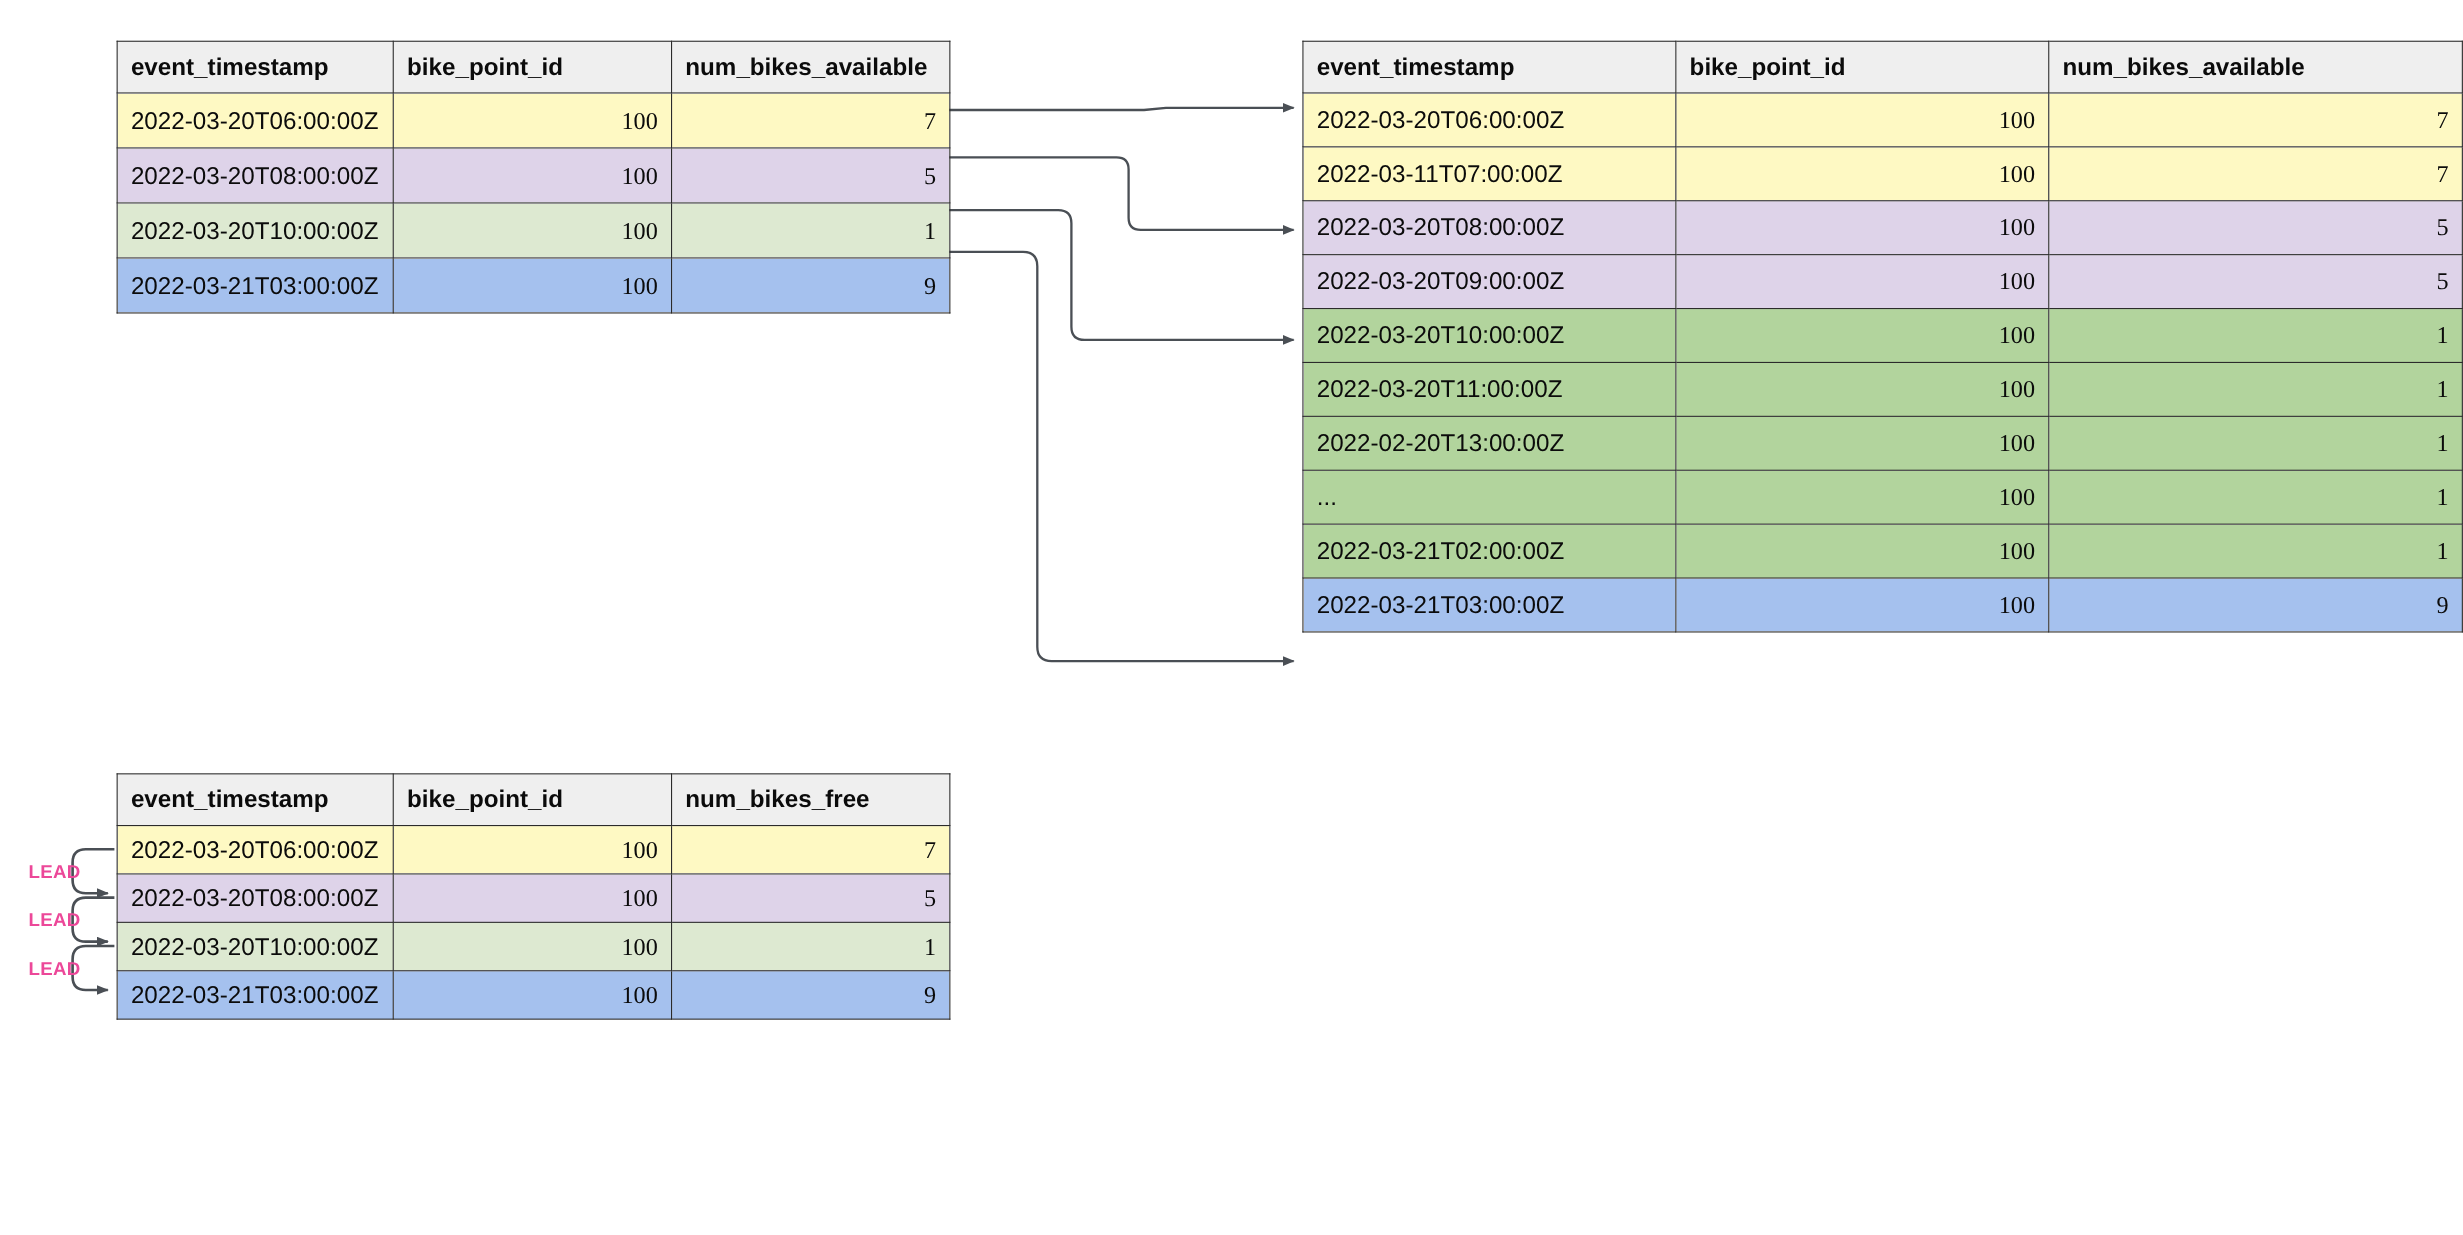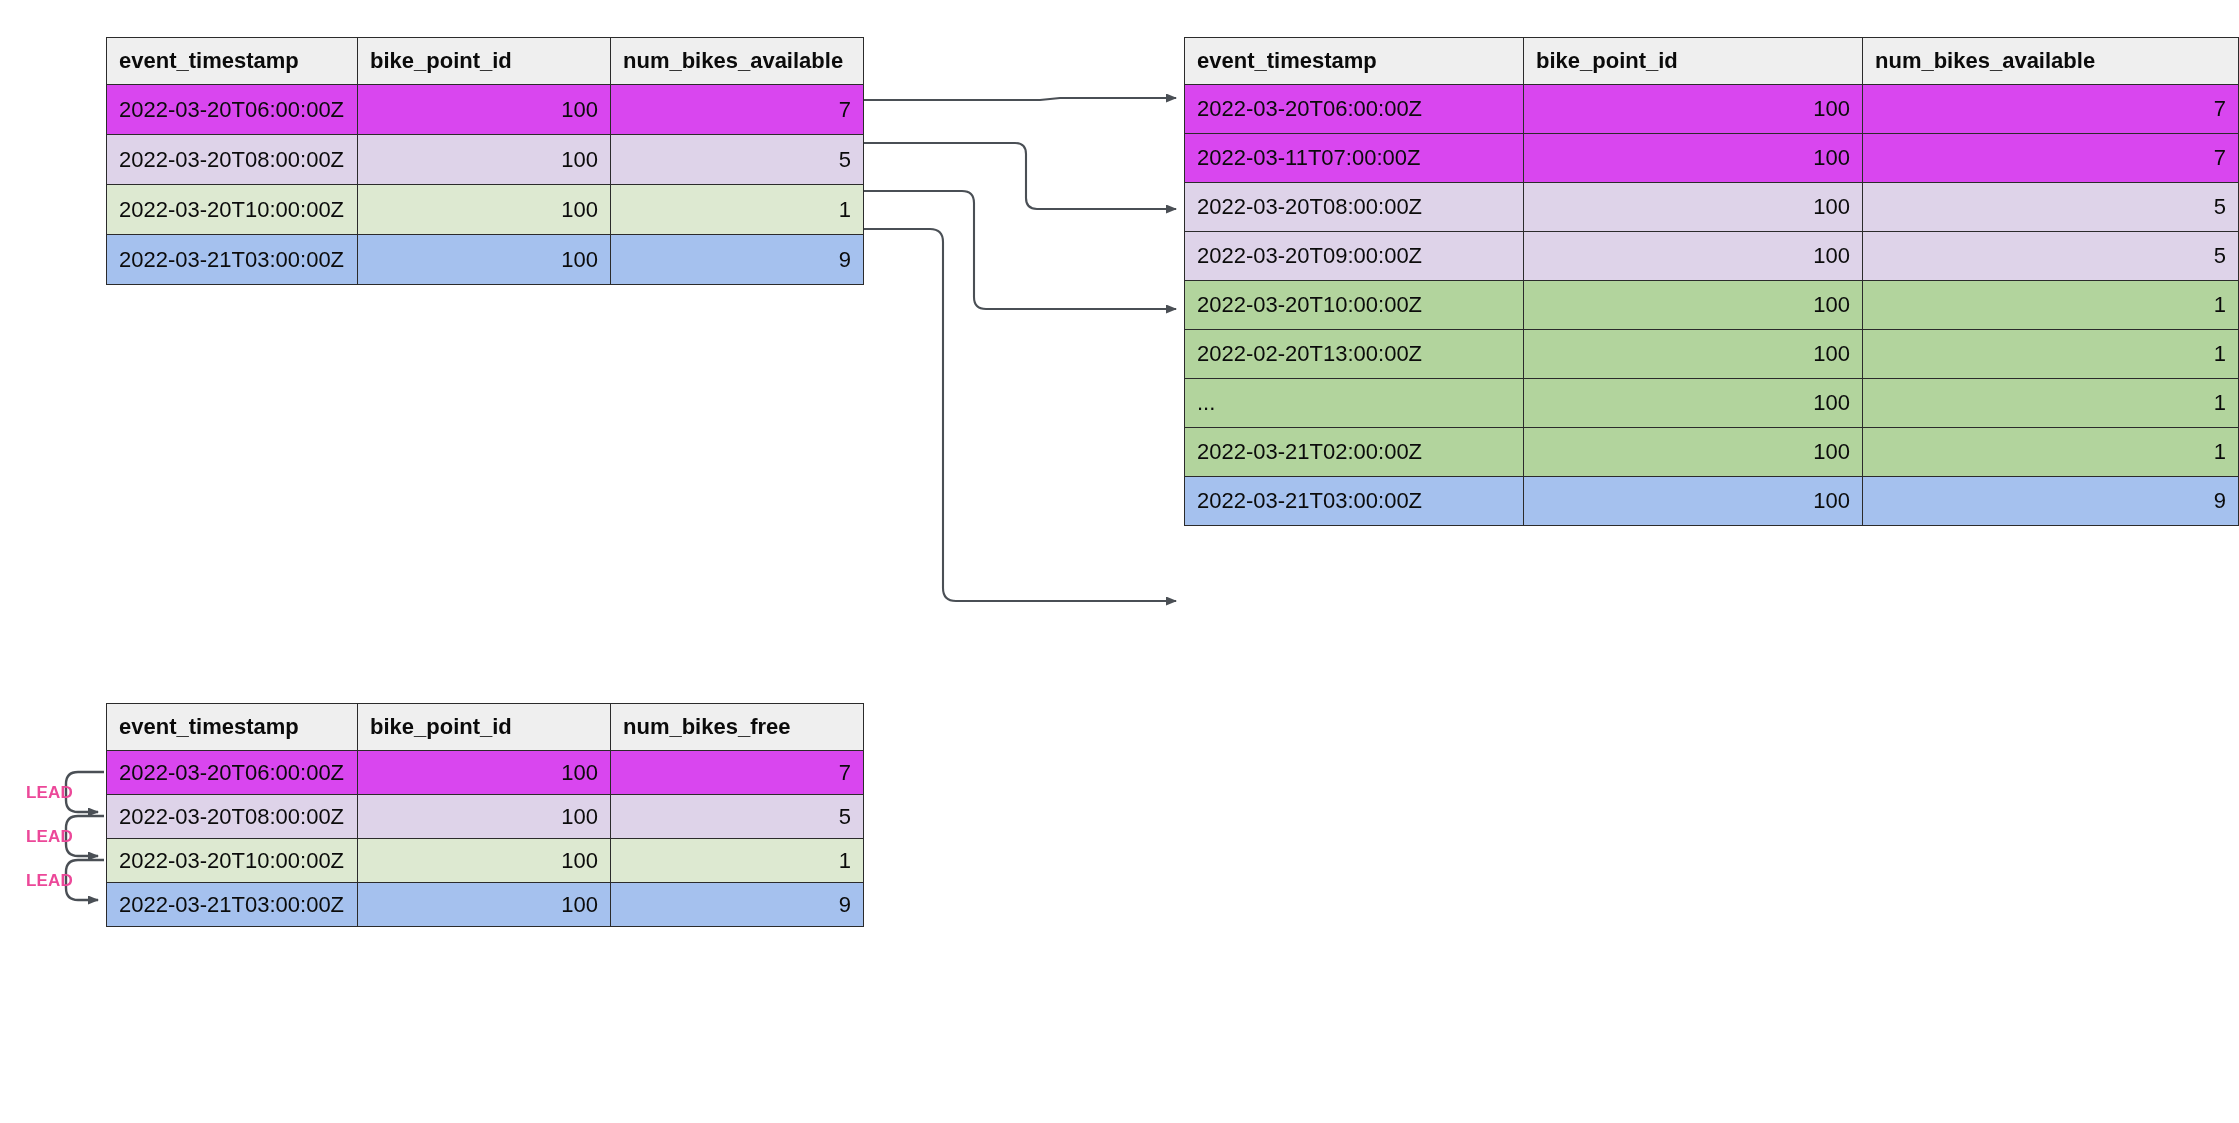--- a/index.html
+++ b/index.html
@@ -21,25 +21,25 @@
       color:#0b0b0b;
       font-weight:400;
   }
   table.grid th{
       background:#efefef;
       font-weight:bold;
       text-align:left;
       height:46px;
       line-height:46px;
   }
-  td.num{text-align:right;}
+  td.num{text-align:right;font-family:Liberation Serif, serif;}
   td.ts{text-align:left;}
 
   
-  .t-blue   {background:#d946ef;}
+  .t-blue   {background:#fef9c3;}
   .t-purple {background:#ded3e9;}
   .t-green  {background:#dde9d1;}
   .t-navy   {background:#a5c1ee;}
   .t-green2 {background:#b2d49d;}
 
   .lead-label{
       position:absolute;
       font-size:17px;
       font-weight:bold;
       color:#ec4899;
@@ -150,20 +150,25 @@
           <td class="t-purple ts" style="height: 48px; line-height: 48px;">2022-03-20T09:00:00Z</td>
           <td class="t-purple num" style="height: 48px; line-height: 48px;">100</td>
           <td class="t-purple num" style="height: 48px; line-height: 48px;">5</td>
         </tr>
         <tr>
           <td class="t-green2 ts" style="height: 48px; line-height: 48px;">2022-03-20T10:00:00Z</td>
           <td class="t-green2 num" style="height: 48px; line-height: 48px;">100</td>
           <td class="t-green2 num" style="height: 48px; line-height: 48px;">1</td>
         </tr>
         <tr>
+          <td class="t-green2 ts" style="height: 48px; line-height: 48px;">2022-03-20T11:00:00Z</td>
+          <td class="t-green2 num" style="height: 48px; line-height: 48px;">100</td>
+          <td class="t-green2 num" style="height: 48px; line-height: 48px;">1</td>
+        </tr>
+        <tr>
           <td class="t-green2 ts" style="height: 48px; line-height: 48px;">2022-02-20T13:00:00Z</td>
           <td class="t-green2 num" style="height: 48px; line-height: 48px;">100</td>
           <td class="t-green2 num" style="height: 48px; line-height: 48px;">1</td>
         </tr>
         <tr>
           <td class="t-green2 ts" style="height: 48px; line-height: 48px;">...</td>
           <td class="t-green2 num" style="height: 48px; line-height: 48px;">100</td>
           <td class="t-green2 num" style="height: 48px; line-height: 48px;">1</td>
         </tr>
         <tr>

